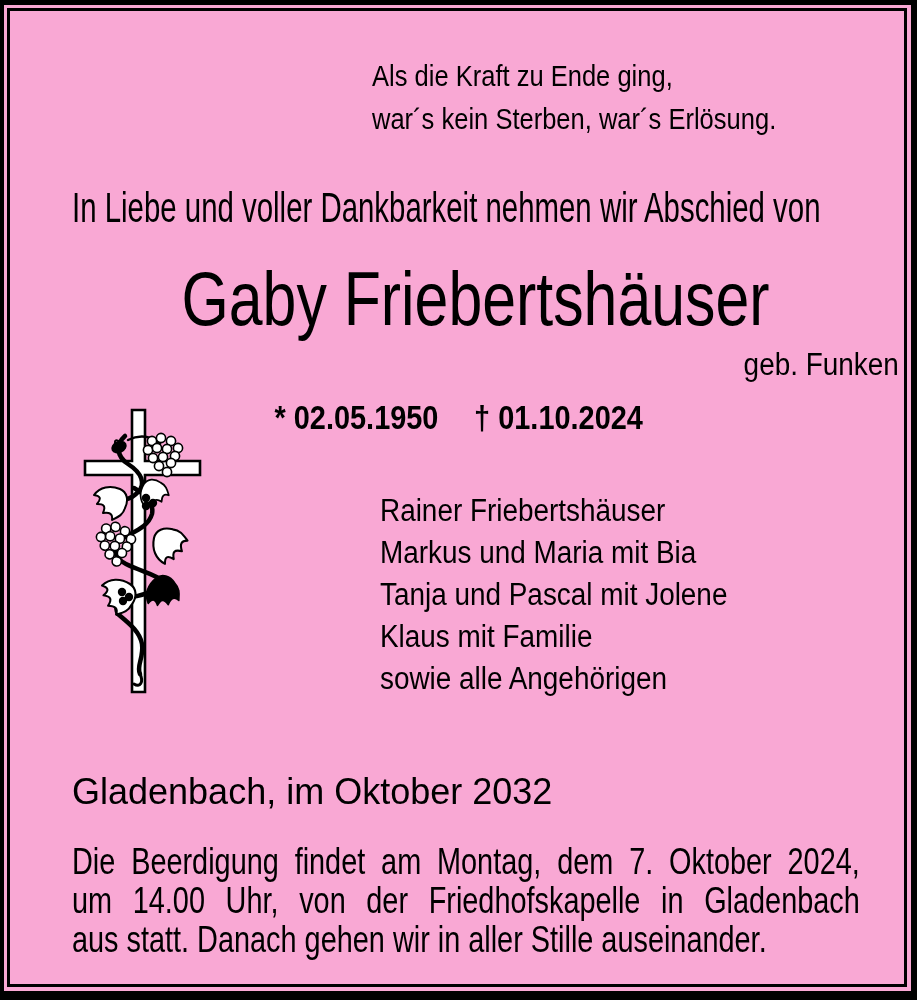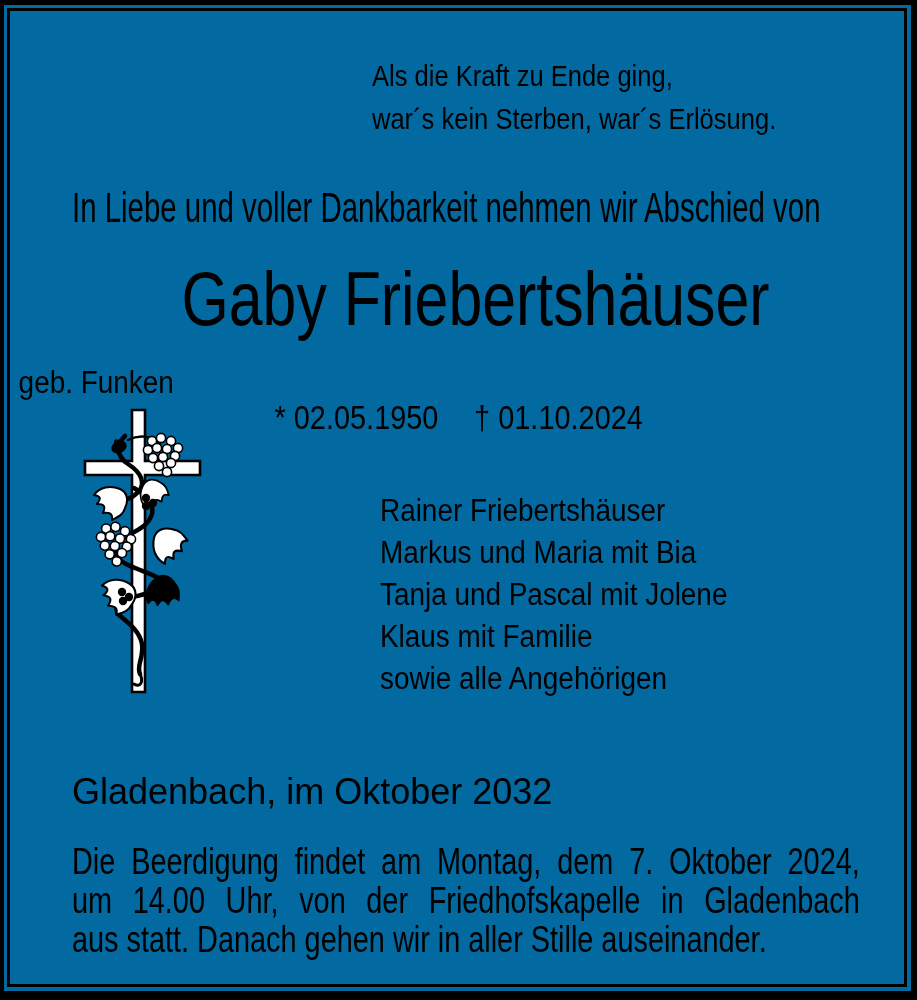--- a/index.html
+++ b/index.html
@@ -1,20 +1,20 @@
 <!DOCTYPE html>
 <html><head>
 <meta charset="utf-8">
 <style>
   html, body { margin: 0; padding: 0; background: #ffffff; }
   .page {
     position: relative;
     width: 917px;
     height: 1000px;
-    background: #0369a1;
+    background: #f9a8d4;
     color: #000000;
     font-family: "Liberation Sans", sans-serif;
     overflow: hidden;
   }
   
   .frame-outer {
     position: absolute; inset: 0;
     border-top: 5px solid #000;
     border-left: 4px solid #000;
     border-right: 6px solid #000;
@@ -49,33 +49,34 @@
     left: 10px; right: 10px; top: 261px;
     text-align: center; line-height: 1; margin-left: 34px;
   }
   .name-row .name {
     display: inline-block;
     font-size: 76px;
     white-space: nowrap;
     transform: scaleX(0.80);
   }
   .maiden-row {
-    left: 10px; right: 10px; top: 367px;
-    text-align: left; line-height: 1;
+    left: 10px; right: 10px; top: 349px;
+    text-align: right; line-height: 1;
   }
   .maiden-row .maiden {
     display: inline-block;
     font-size: 31px;
     transform: scaleX(0.90);
   }
   .dates-row {
     left: 10px; right: 10px; top: 400px;
     line-height: 1;
     display: flex; justify-content: center; gap: 42px;
     font-size: 34px;
+    font-weight: bold;
   }
   .dates-row .dates-inner {
     display: flex; gap: 42px;
     transform: scaleX(0.85);
   }
   .illustration {
     left: 68px; top: 392px;
     width: 150px; height: 320px;
   }
   .mourners {

